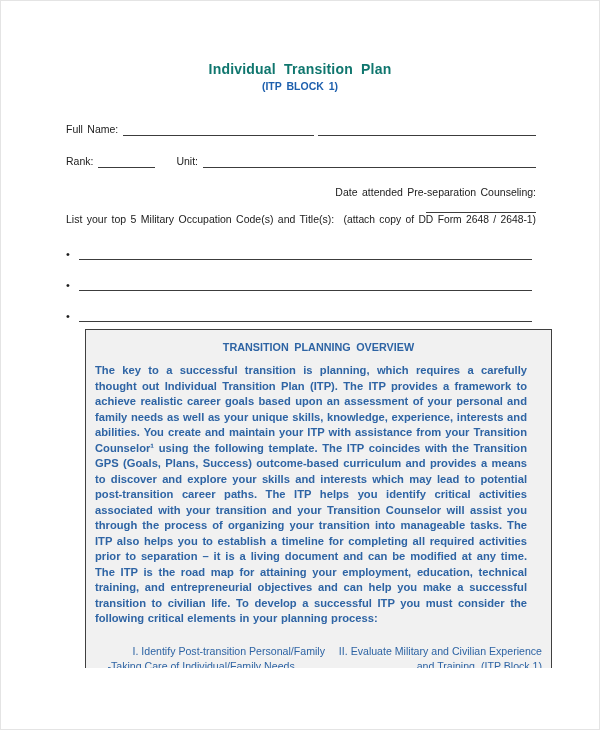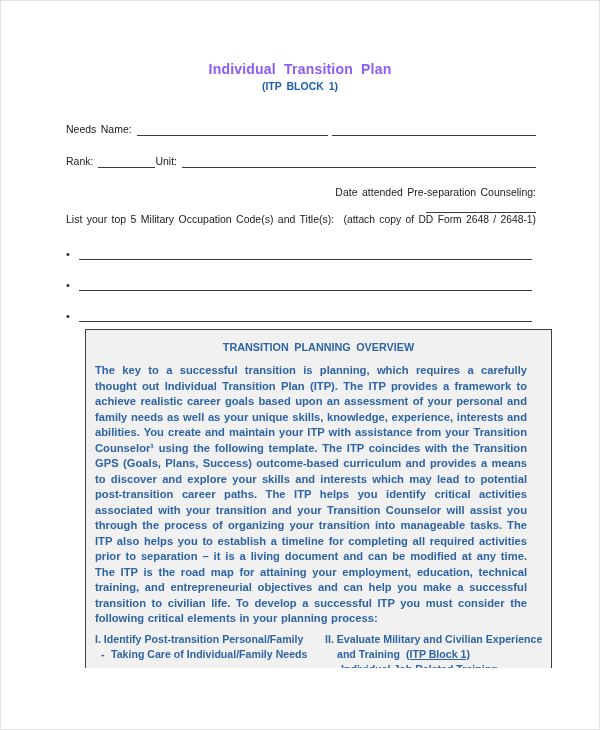--- a/index.html
+++ b/index.html
@@ -4,21 +4,21 @@
 <style>
   html,body { margin:0; padding:0; background:#fff; }
   .page {
     position:relative; width:600px; height:730px; box-sizing:border-box;
     background:#ffffff; border:1px solid #e4e4e4; overflow:hidden;
     font-family:"Liberation Sans", sans-serif; color:#212121;
   }
 
   
   .hdr { position:absolute; top:60px; left:0; width:100%; text-align:center; }
-  .doc-title { font-size:14px; font-weight:bold; color:#8b5cf6; word-spacing:4px; letter-spacing:0.2px; }
+  .doc-title { font-size:14px; font-weight:bold; color:#0f766e; word-spacing:4px; letter-spacing:0.2px; }
   .doc-subtitle { margin-top:3px; font-size:10.5px; font-weight:bold; color:#1d5fad; word-spacing:2px; }
 
   
   .frow {
     position:absolute; left:65px; right:63px; display:flex; align-items:flex-end;
     font-size:10.5px; word-spacing:1.5px; line-height:13px; white-space:nowrap;
   }
   .lbl { flex:0 0 auto; }
   .fill { display:inline-block; border-bottom:1.2px solid #3c3c3c; height:13px; flex:0 1 auto; }
   .fill.grow { flex:1 1 auto; }
@@ -42,21 +42,21 @@
     position:absolute; top:328px; left:84px; width:467px; height:339px; box-sizing:border-box;
     background:#f1f1f1; border:1.5px solid #3f3f3f; border-bottom:none;
     padding:7px 9px 0 9px; overflow:hidden; color:#2e64a4;
   }
   .box-title { text-align:center; font-size:10.8px; font-weight:bold; word-spacing:2.5px; margin-top:4px; }
   .box-para {
     margin:10px 15px 0 0; font-size:11.2px; font-weight:bold; line-height:15.5px;
     text-align:justify; word-spacing:0.5px;
   }
 
-  .cols { display:flex; margin-top:5px; font-weight:bold; font-size:10.6px; line-height:15px; }
+  .cols { display:flex; margin-top:17px; font-weight:normal; font-size:10.6px; line-height:15px;text-align:right; }
   .col1 { flex:0 0 230px; }
   .col2 { flex:1 1 auto; }
   .ch { white-space:nowrap; }
   .ch2 { white-space:nowrap; }
   .col1 .ch2 { padding-left:17px; }
   .col2 .ch2 { padding-left:12px; }
   .ch2 .pre { margin-right:3px; }
   .u { text-decoration:underline; }
   .li { display:flex; padding-left:6px; }
   .dash { flex:0 0 10px; }
@@ -65,29 +65,29 @@
 <body>
 
 <div class="page">
 
   <div class="hdr">
     <div class="doc-title">Individual Transition Plan</div>
     <div class="doc-subtitle">(ITP BLOCK 1)</div>
   </div>
 
   <div class="frow row-name">
-    <span class="lbl">Needs Name:</span>
+    <span class="lbl">Full Name:</span>
     <span class="fill" style="width:191px; margin-left:5px;"></span>
     <span class="fill grow" style="margin-left:4px;"></span>
   </div>
 
   <div class="frow row-rank">
     <span class="lbl">Rank:</span>
     <span class="fill" style="width:57px; margin-left:5px;"></span>
-    <span class="lbl" style="">Unit:</span>
+    <span class="lbl" style="margin-left:21px;">Unit:</span>
     <span class="fill grow" style="margin-left:5px;"></span>
   </div>
 
   <div class="frow row-couns">
     <span class="lbl">Date attended Pre-separation Counseling:</span>
     <span class="fill" style="width:110px; margin-left:5px; min-width:60px; flex-shrink:1;"></span>
     <span class="lbl note">(attach copy of DD Form 2648 / 2648-1)</span>
   </div>
 
   <div class="moc-line">List your top 5 Military Occupation Code(s) and Title(s):</div>

